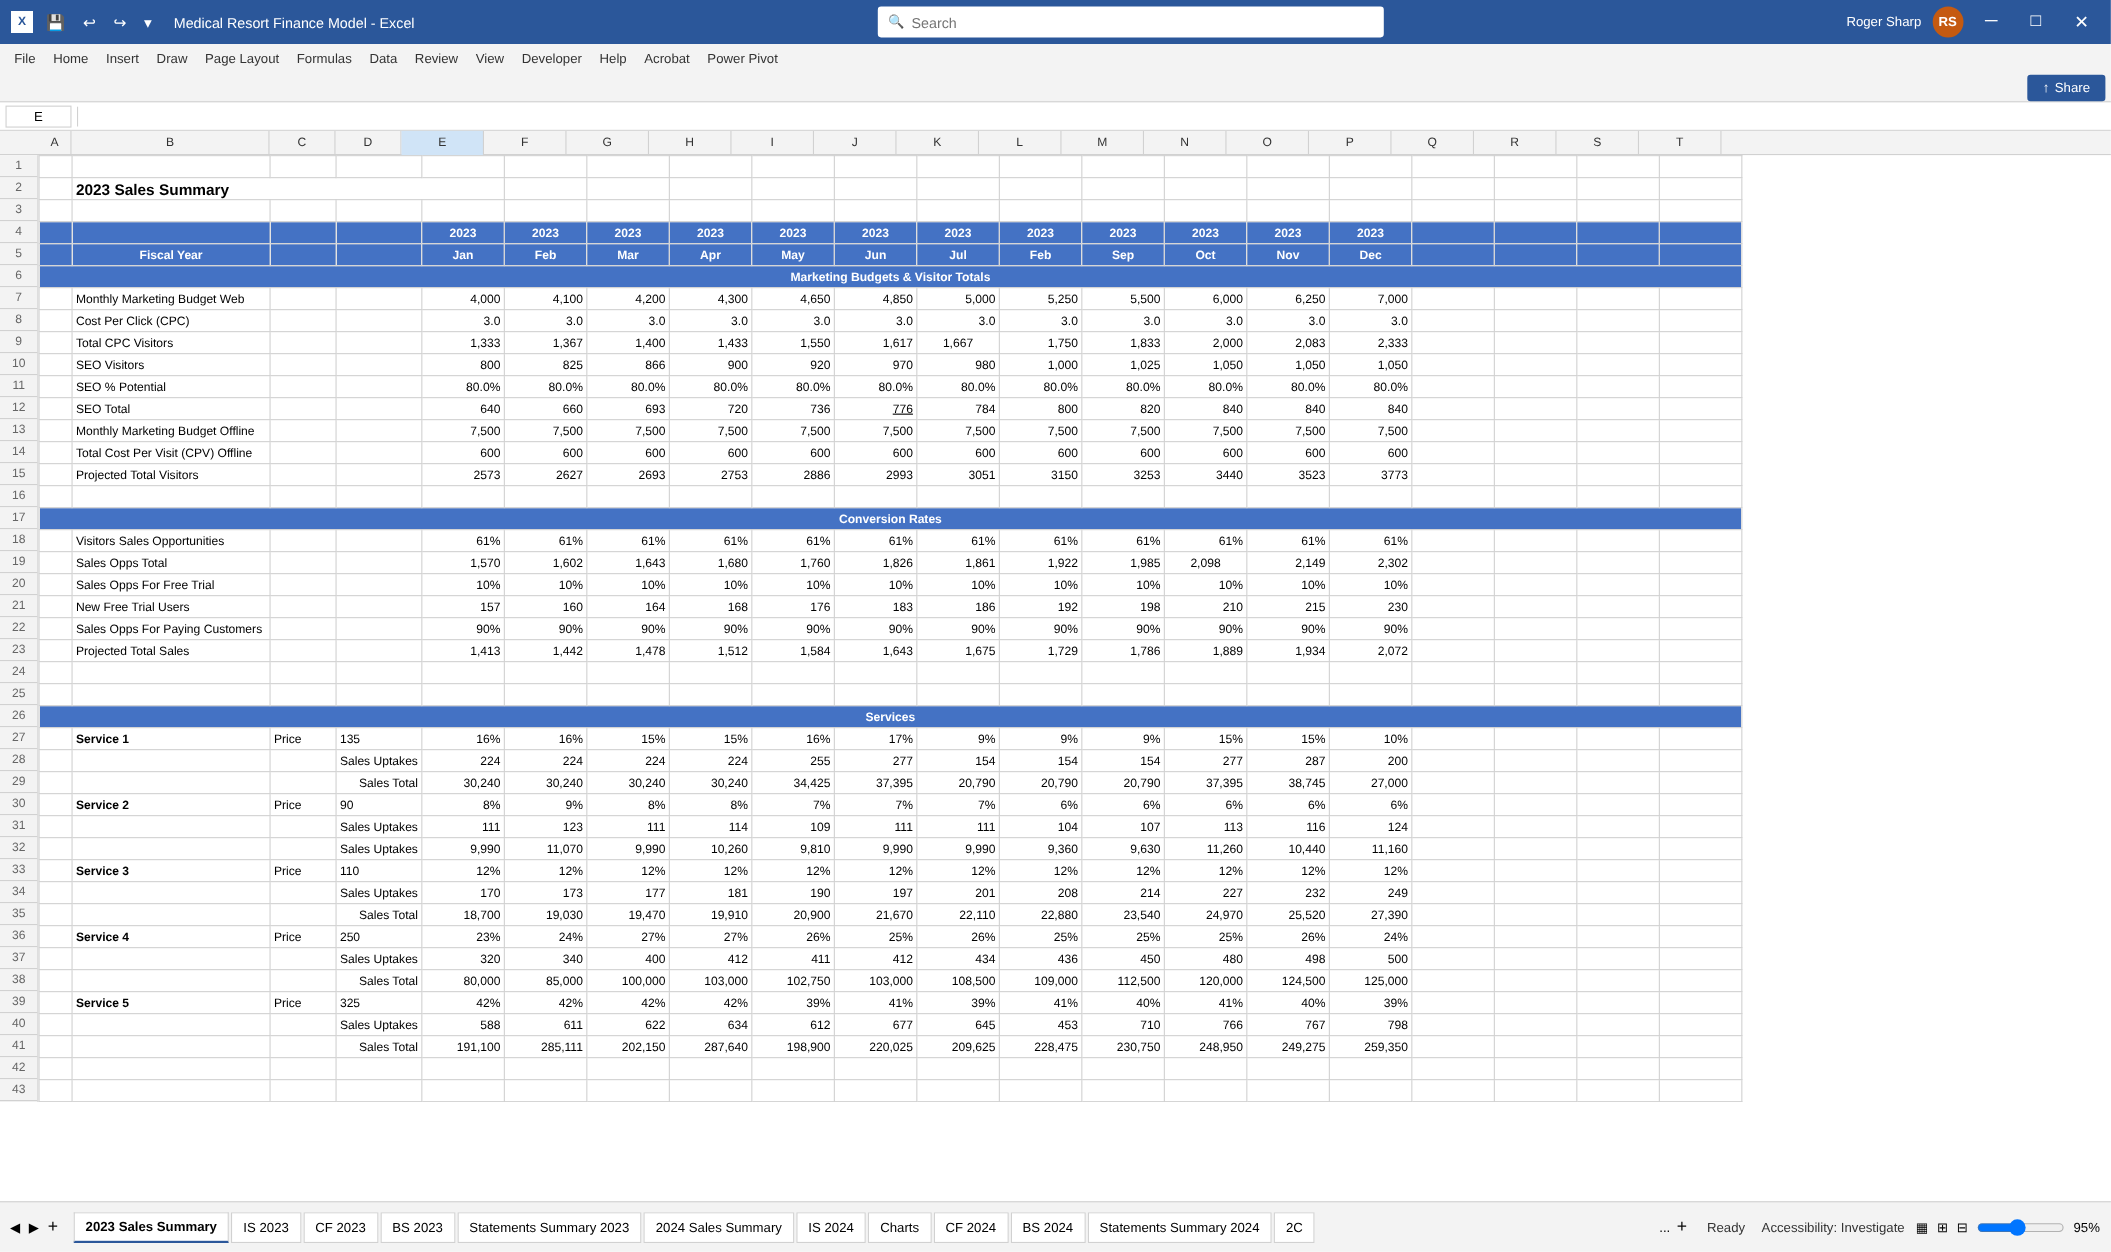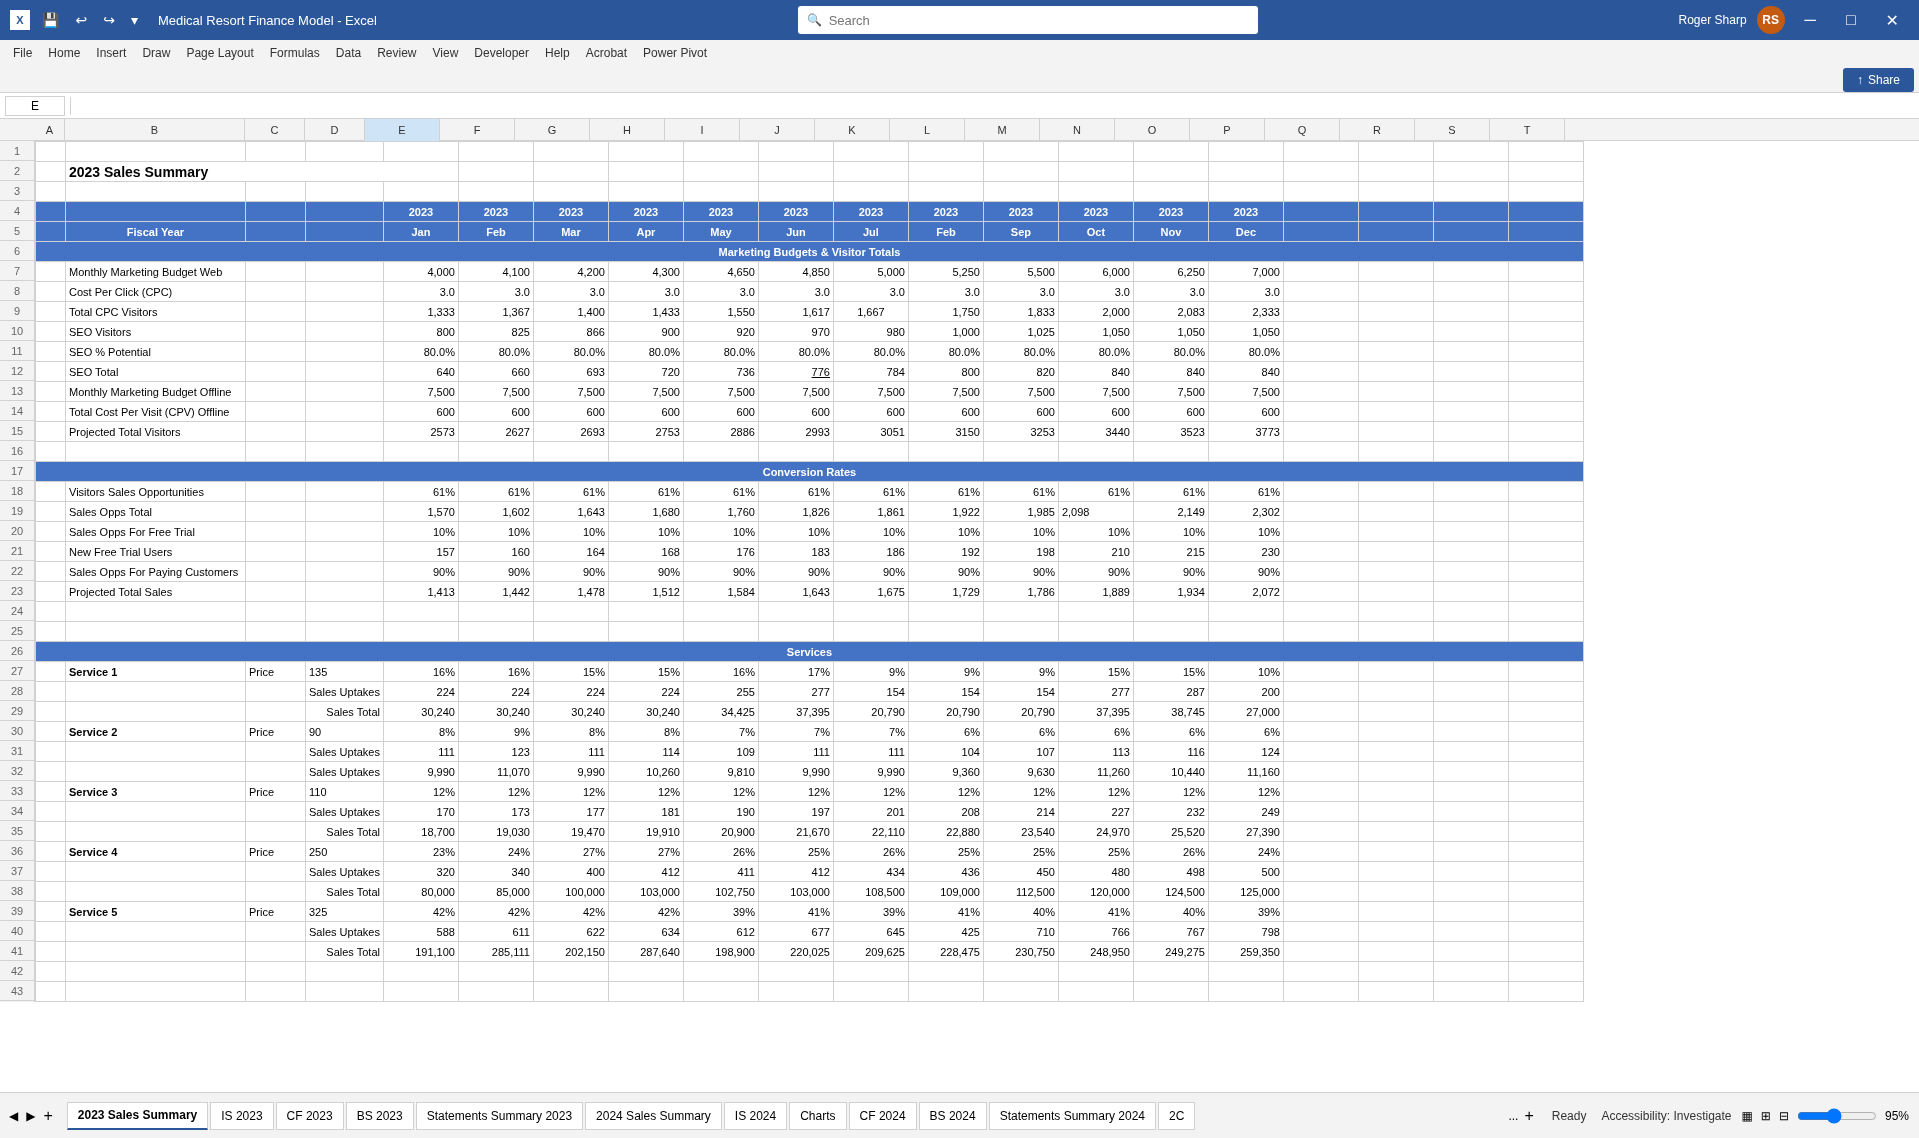--- a/index.html
+++ b/index.html
@@ -583,21 +583,21 @@
               <td></td>
               <td style="text-align: right;">1,570</td>
               <td style="text-align: right;">1,602</td>
               <td style="text-align: right;">1,643</td>
               <td style="text-align: right;">1,680</td>
               <td style="text-align: right;">1,760</td>
               <td style="text-align: right;">1,826</td>
               <td style="text-align: right;">1,861</td>
               <td style="text-align: right;">1,922</td>
               <td style="text-align: right;">1,985</td>
-              <td style="text-align: left; margin-left: 24px;">2,098</td>
+              <td style="text-align: center; margin-left: 24px;">2,098</td>
               <td style="text-align: right;">2,149</td>
               <td style="text-align: right;">2,302</td>
               <td></td>
               <td></td>
               <td></td>
               <td></td>
             </tr>
             <tr>
               <td></td>
               <td>Sales Opps For Free Trial</td>
@@ -1024,21 +1024,21 @@
               <td></td>
               <td></td>
               <td style="text-align: right;">Sales Uptakes</td>
               <td style="text-align: right;">588</td>
               <td style="text-align: right;">611</td>
               <td style="text-align: right;">622</td>
               <td style="text-align: right;">634</td>
               <td style="text-align: right;">612</td>
               <td style="text-align: right;">677</td>
               <td style="text-align: right;">645</td>
-              <td style="text-align: right;">425</td>
+              <td style="text-align: right;">453</td>
               <td style="text-align: right;">710</td>
               <td style="text-align: right;">766</td>
               <td style="text-align: right;">767</td>
               <td style="text-align: right;">798</td>
               <td></td>
               <td></td>
               <td></td>
               <td></td>
             </tr>
             <tr>

